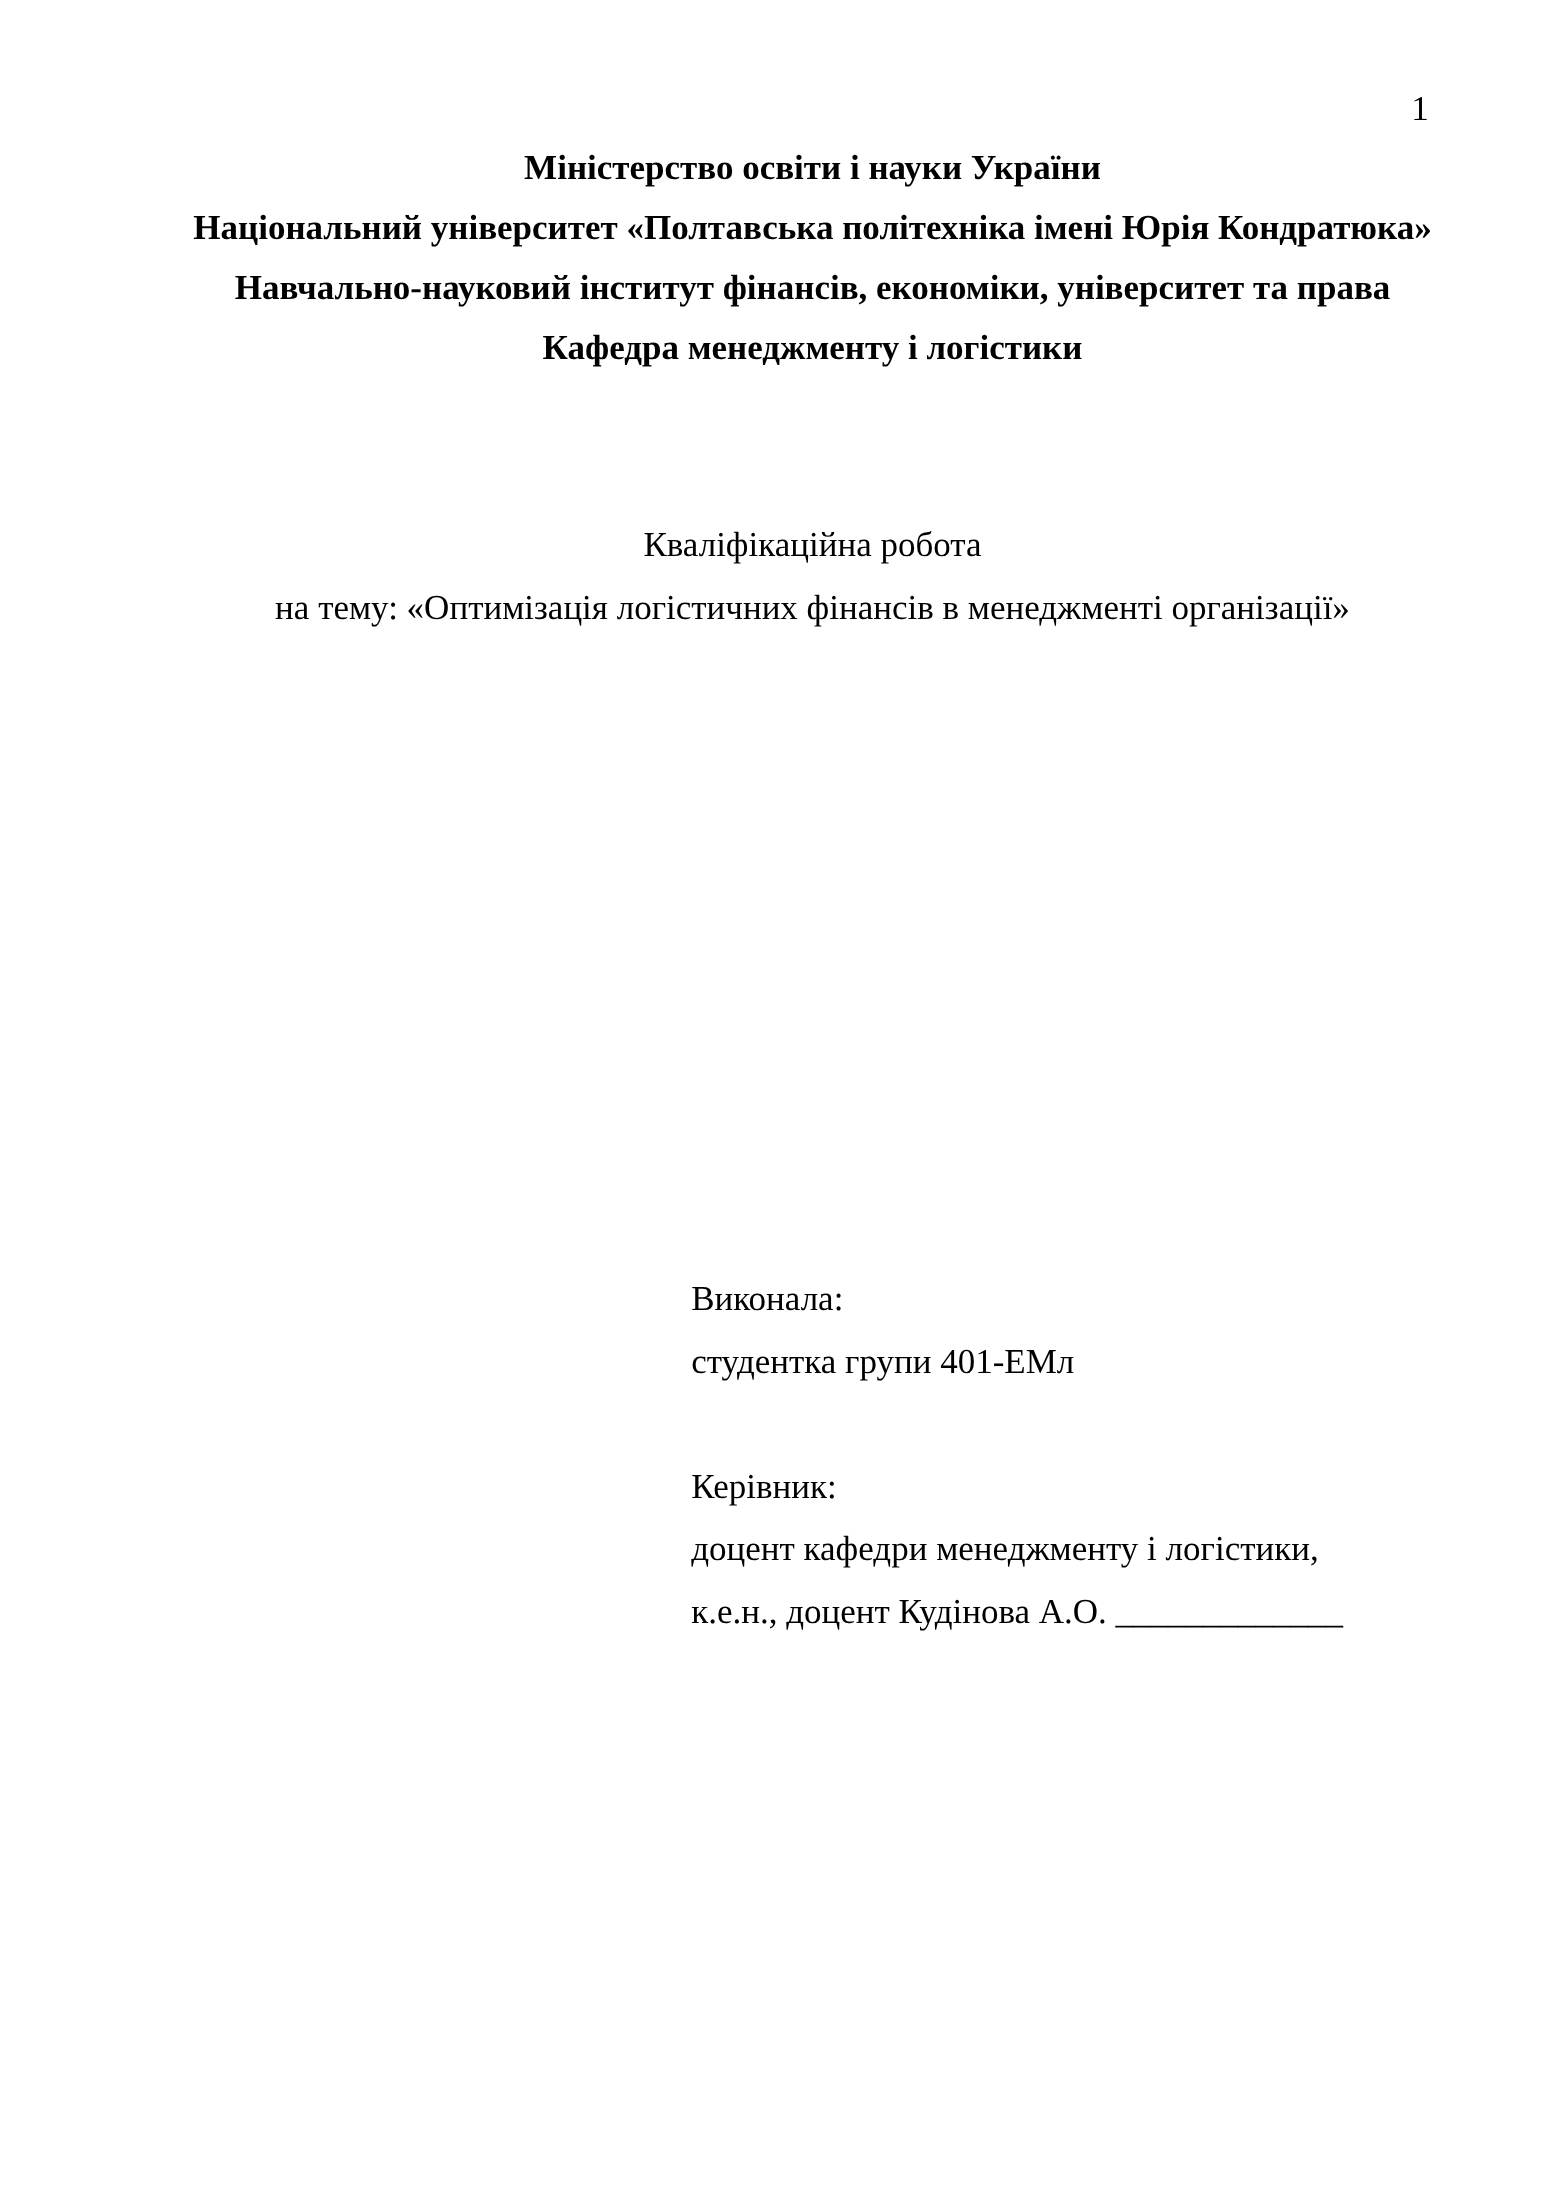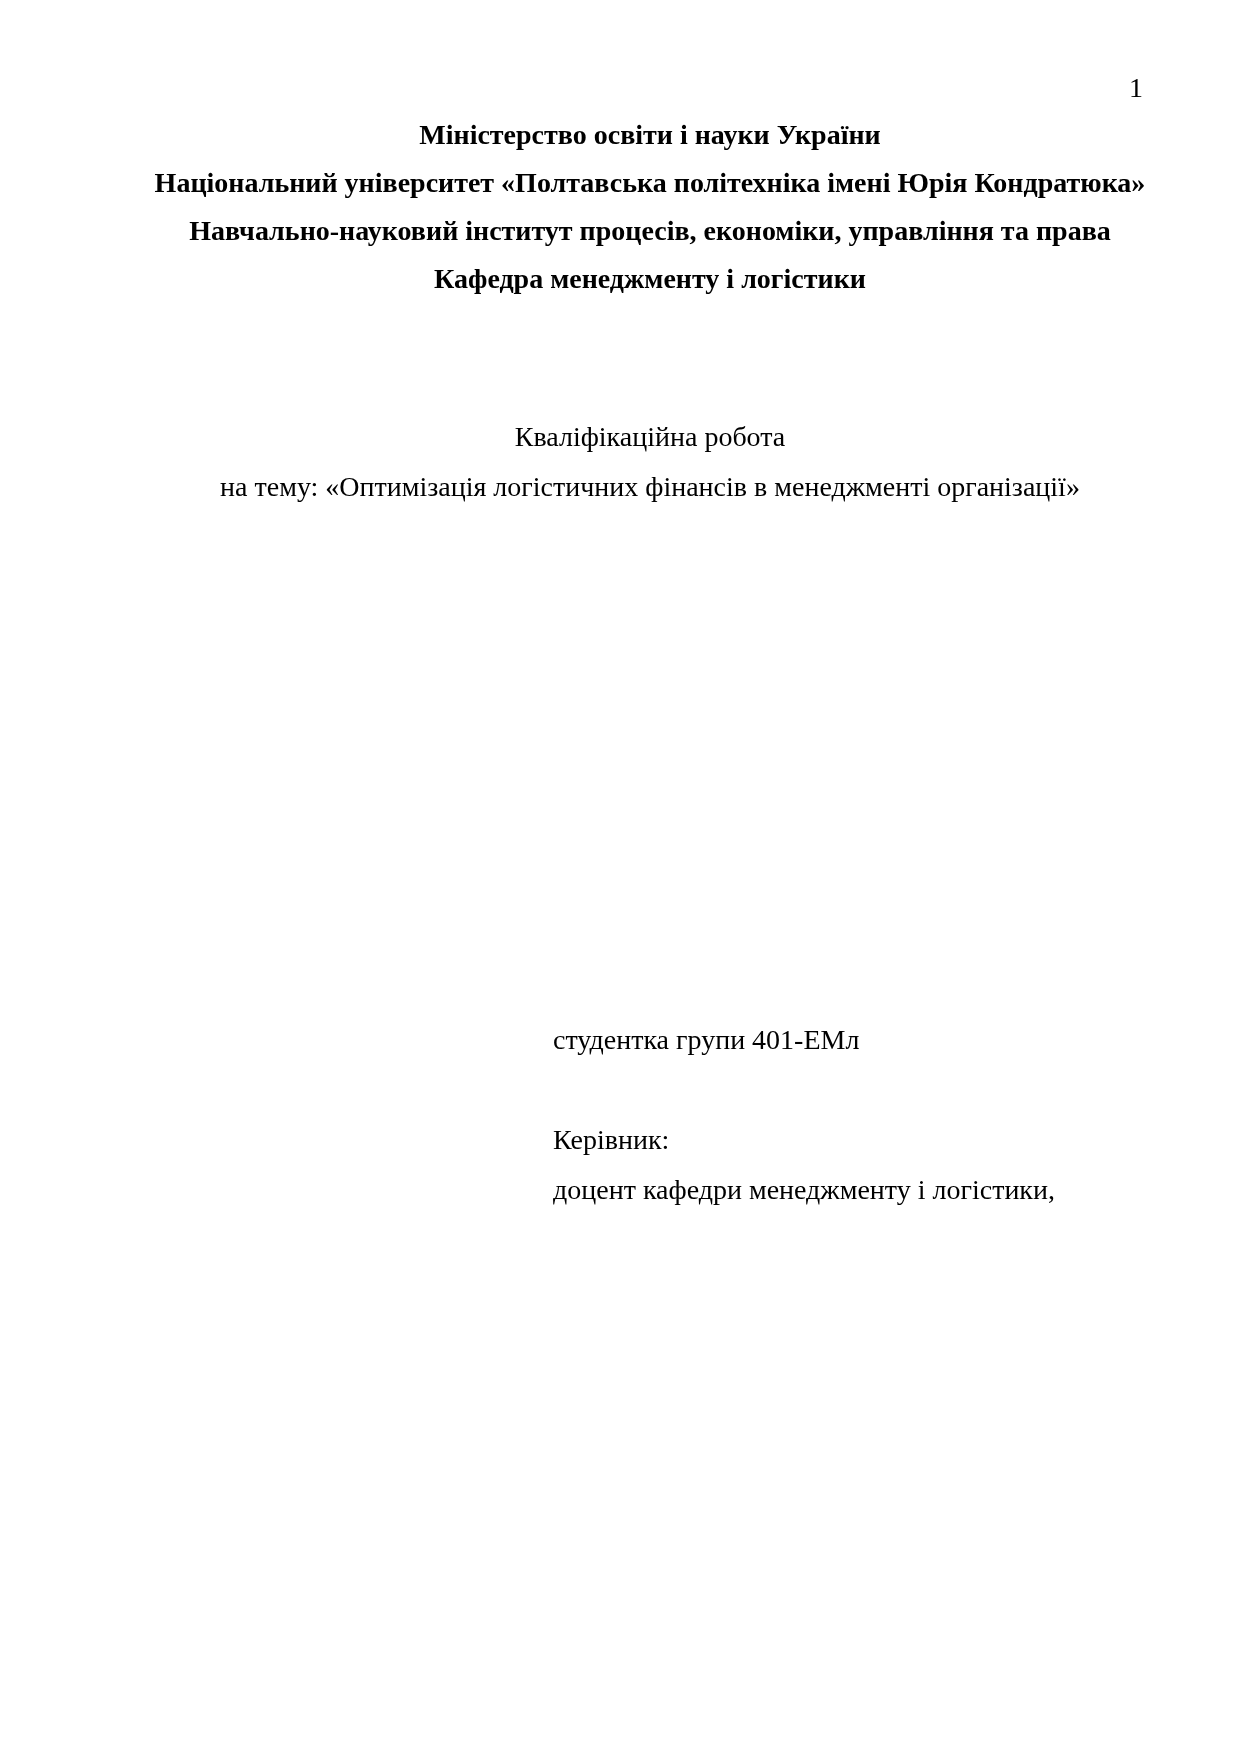--- a/index.html
+++ b/index.html
@@ -65,33 +65,35 @@
 </head>
 <body>
 
 <div class="page">
 
   <div class="page-number">1</div>
 
   <div class="block-center header-block">
     <div class="line">Міністерство освіти і науки України</div>
     <div class="line">Національний університет «Полтавська політехніка імені Юрія Кондратюка»</div>
-    <div class="line">Навчально-науковий інститут процесів, економіки, управління та права</div>
+    <div class="line">Навчально-науковий інститут фінансів, економіки, університет та права</div>
     <div class="line">Кафедра менеджменту і логістики</div>
   </div>
 
   <div class="block-center title-block">
     <div class="line work-title">Кваліфікаційна робота</div>
     <div class="line">на тему: «Оптимізація логістичних фінансів в менеджменті організації»</div>
   </div>
 
   <div class="credits-block">
     <div class="executor-group">
+      <div class="line">Виконала:</div>
       <div class="line">студентка групи 401-ЕМл</div>
     </div>
     <div class="supervisor-group">
       <div class="line">Керівник:</div>
       <div class="line">доцент кафедри менеджменту і логістики,</div>
+      <div class="line">к.е.н., доцент Кудінова А.О. _____________</div>
     </div>
   </div>
 
 
 </div>
 
 </body></html>

